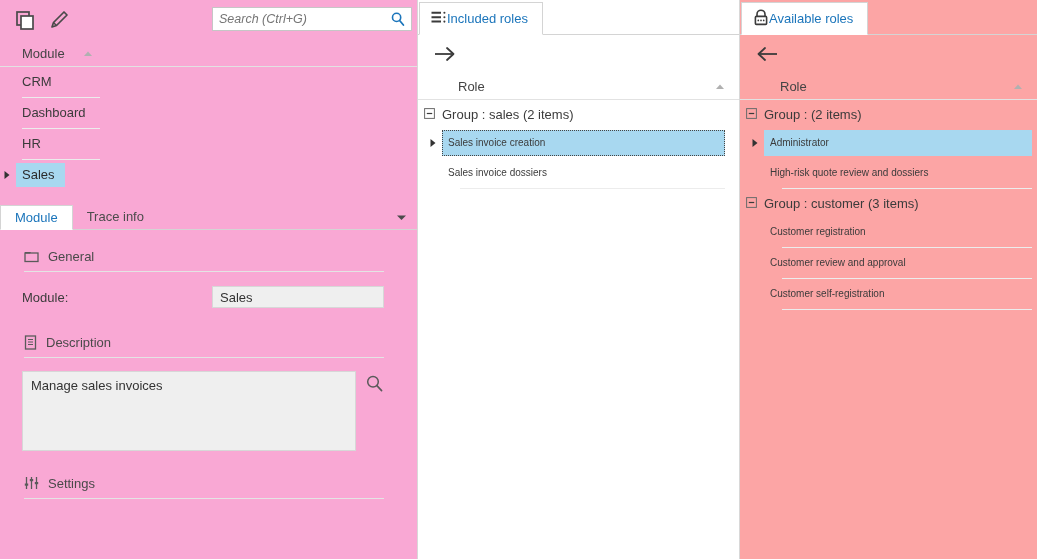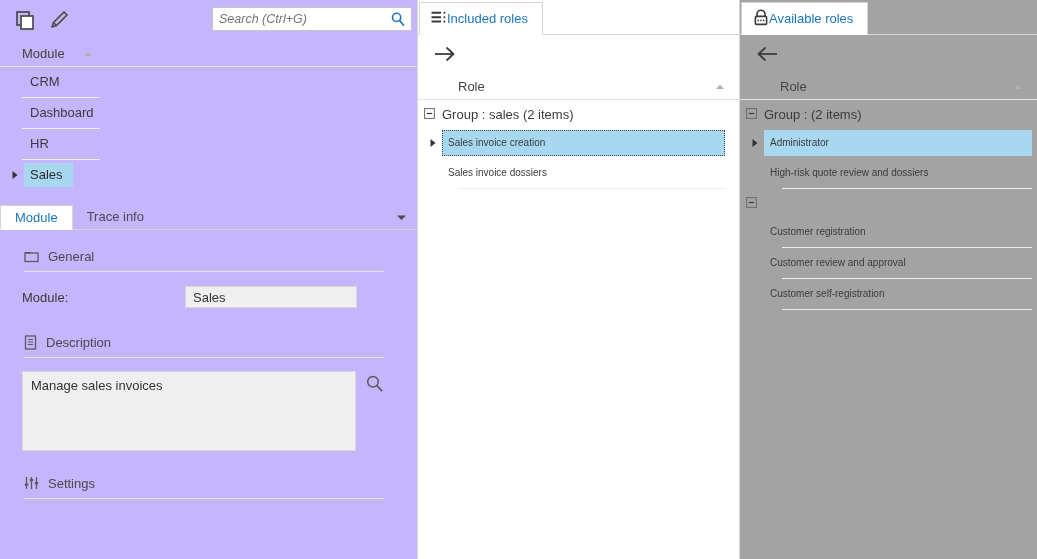--- a/index.html
+++ b/index.html
@@ -15,21 +15,21 @@
     position: relative;
   }
   .app { display: flex; width: 1037px; height: 559px; }
 
   
   .left-panel {
     width: 418px; height: 559px;
     position: relative;
     box-sizing: border-box;
     border-right: 1px solid #d8d8d8;
-    background: #c4b5fd;
+    background: #f9a8d4;
   }
   .toolbar {
     height: 40px;
     display: flex;
     align-items: center;
     padding-left: 8px;
     position: relative;
   }
   .tb-icon {
     width: 34px; height: 34px;
@@ -63,21 +63,20 @@
     padding-left: 22px;
     border-bottom: 1px solid #e2e2e2;
     font-size: 13px;
     color: #444;
   }
   .grid-header .sort-arrow { margin-left: 18px; }
 
   .mod-row {
     height: 30px;
     display: flex; align-items: center;
-    padding-left: 8px;
     position: relative;
     cursor: default;
   }
   .mod-row .expander {
     width: 14px; display: flex; align-items: center; justify-content: center;
   }
   .mod-row .cell {
     margin-left: 2px;
     padding: 4px 10px 4px 6px;
     line-height: 16px;
@@ -131,20 +130,21 @@
   .section-head .s-txt { font-size: 13px; color: #4a4a4a; }
   .section-rule {
     margin-left: 24px; margin-right: 33px;
     border-bottom: 1px solid #e4e4e4;
     margin-top: 5px;
   }
 
   .field-row {
     display: flex; align-items: center;
     margin: 14px 0 0 22px;
+    gap: 27px;
   }
   .field-label { width: 163px; font-size: 13px; color: #3b3b3b; }
   .field-value {
     width: 172px; height: 22px;
     background: #efefef;
     border: 1px solid #d7d7d7;
     box-sizing: border-box;
     display: flex; align-items: center;
     padding-left: 7px;
     font-size: 13px;
@@ -178,21 +178,21 @@
   .mid-panel {
     width: 322px; height: 559px;
     box-sizing: border-box;
     border-right: 1px solid #d8d8d8;
     background: #fff;
     position: relative;
   }
   .right-panel {
     width: 297px; height: 559px;
     box-sizing: border-box;
-    background: #a3a3a3;
+    background: #fca5a5;
     position: relative;
   }
   .panel-tabbar {
     height: 34px;
     border-bottom: 1px solid #d4d4d4;
     display: flex; align-items: flex-end;
     padding-left: 1px;
   }
   .ptab {
     height: 33px;
@@ -523,20 +523,21 @@
       </div>
       <div class="item-sep"></div>
 
       <div class="group-row">
         <span>
           <svg width="11" height="11" viewBox="0 0 11 11">
             <rect x="0.6" y="0.6" width="9.8" height="9.8" fill="none" stroke="#6b6b6b" stroke-width="1"></rect>
             <path d="M2.8 5.5 H8.2" stroke="#3b3b3b" stroke-width="1.2"></path>
           </svg>
         </span>
+        <span>Group : customer (3 items)</span>
       </div>
 
       <div class="item-row">
         <span class="expander"></span>
         <span class="label">Customer registration</span>
       </div>
       <div class="item-sep"></div>
 
       <div class="item-row">
         <span class="expander"></span>

